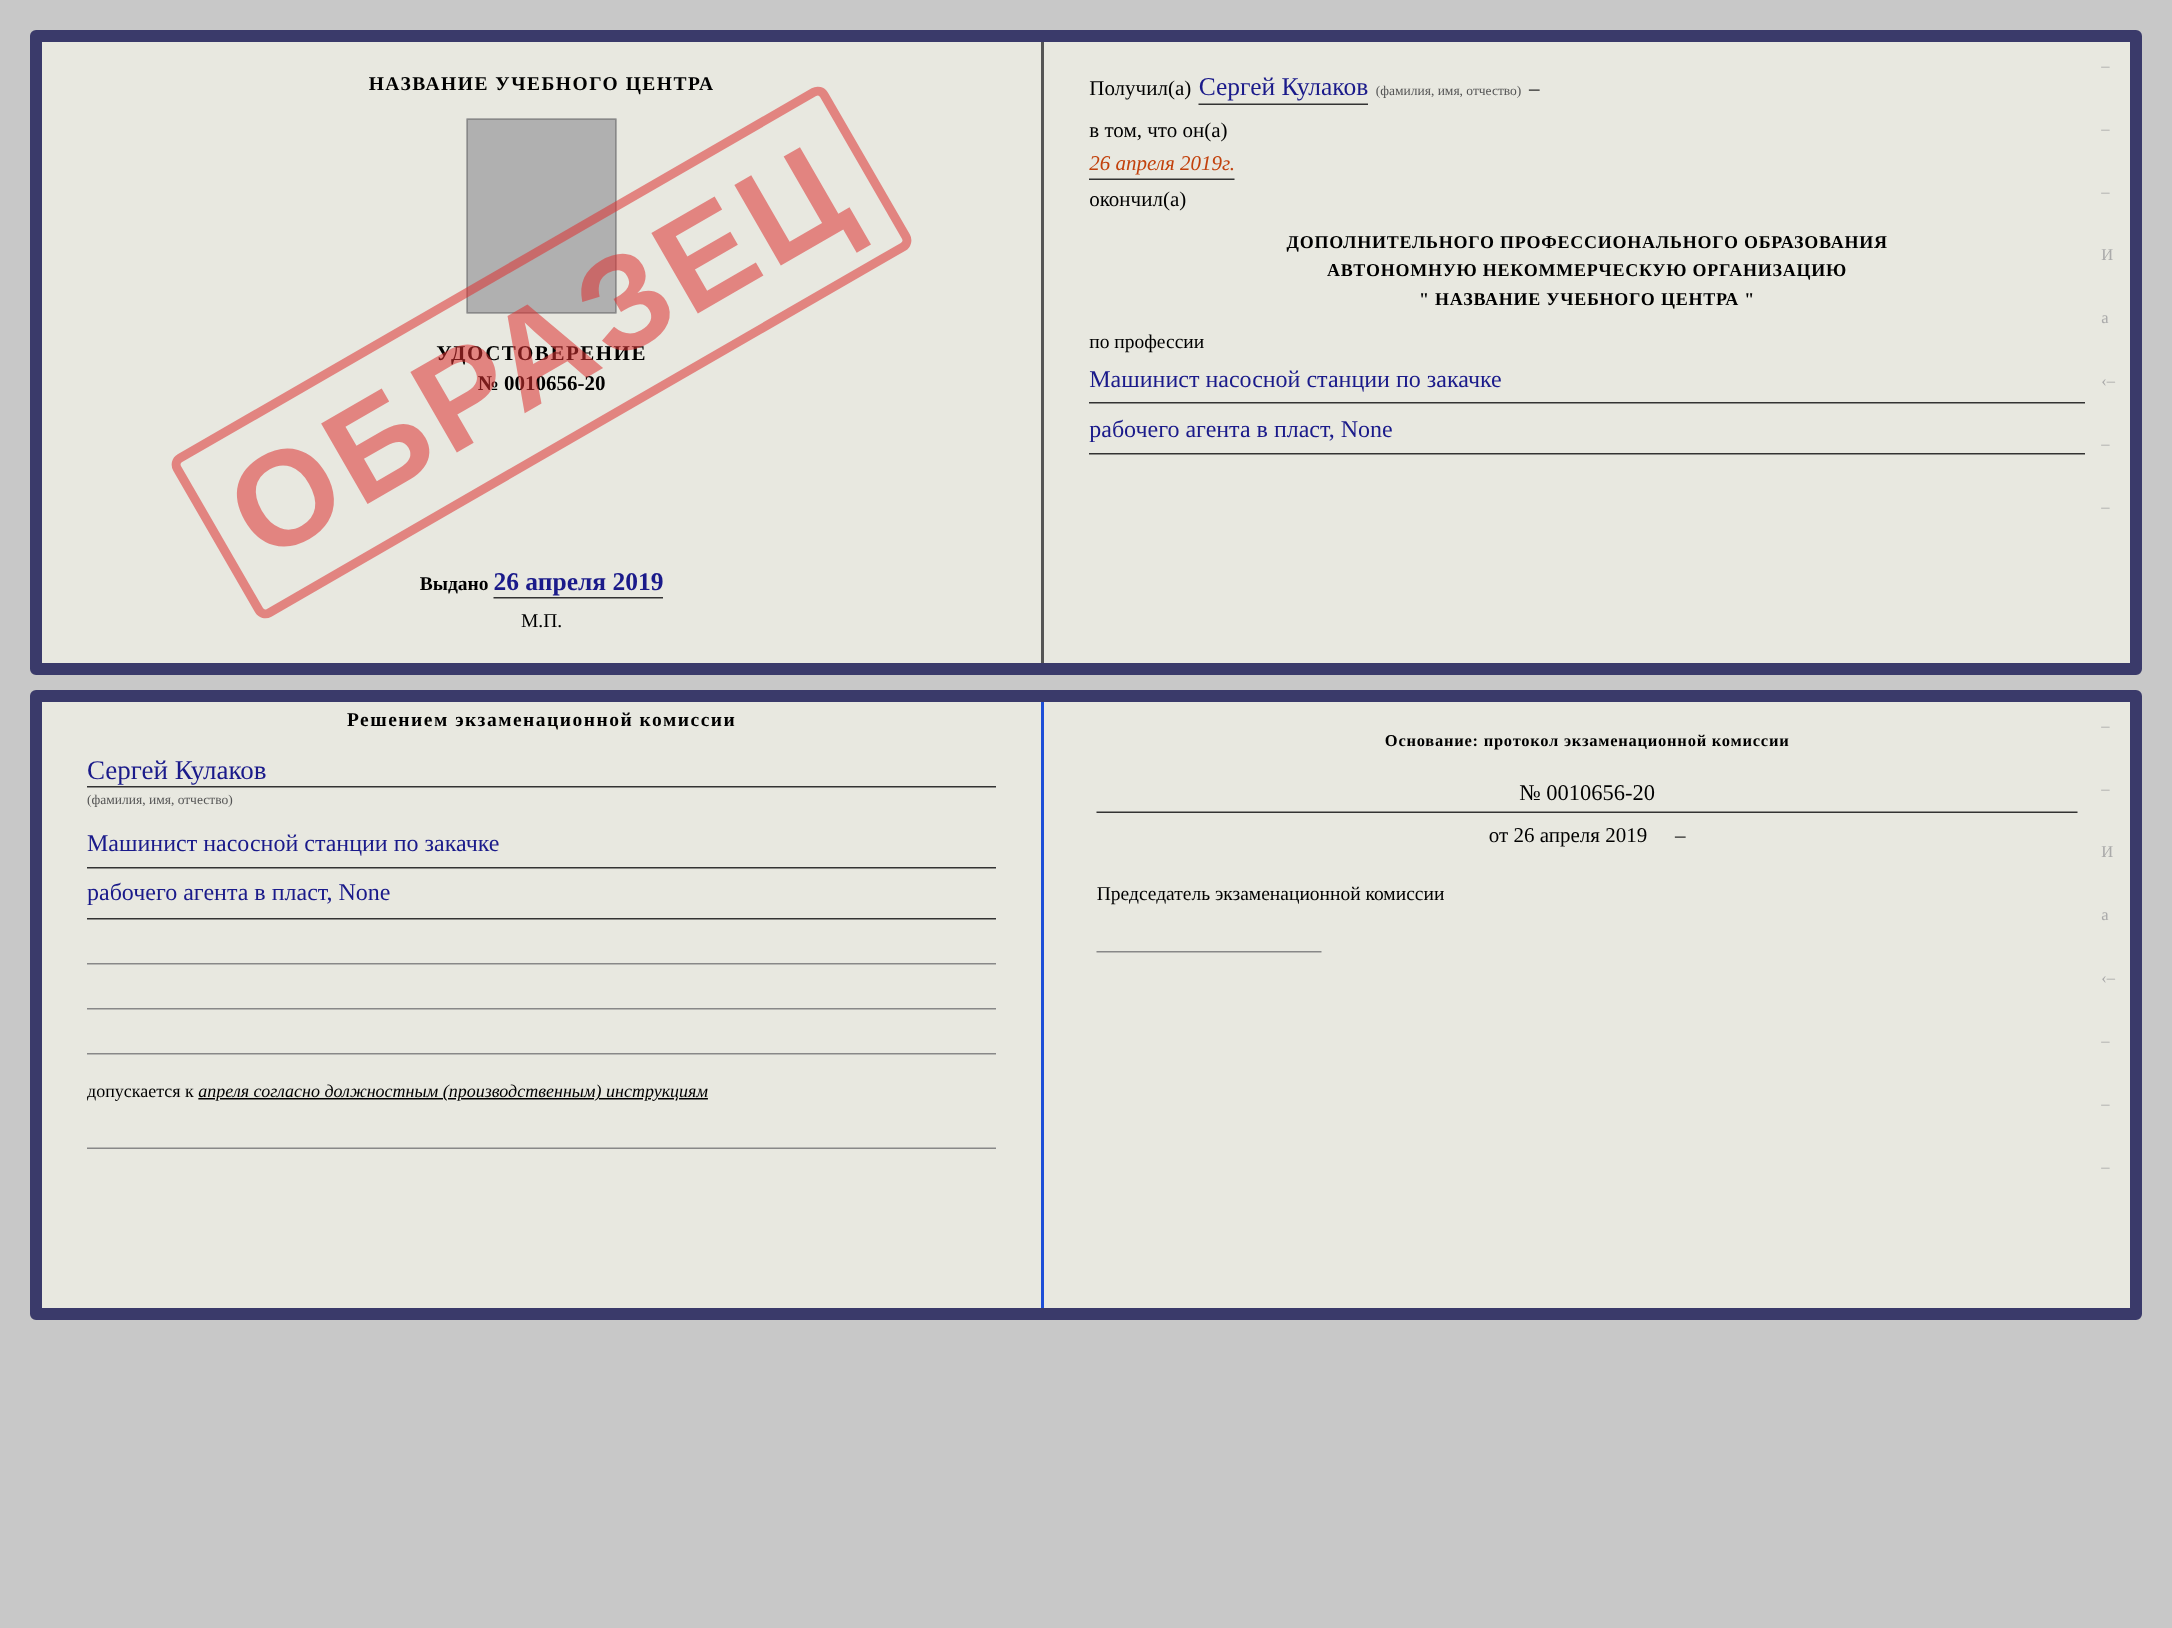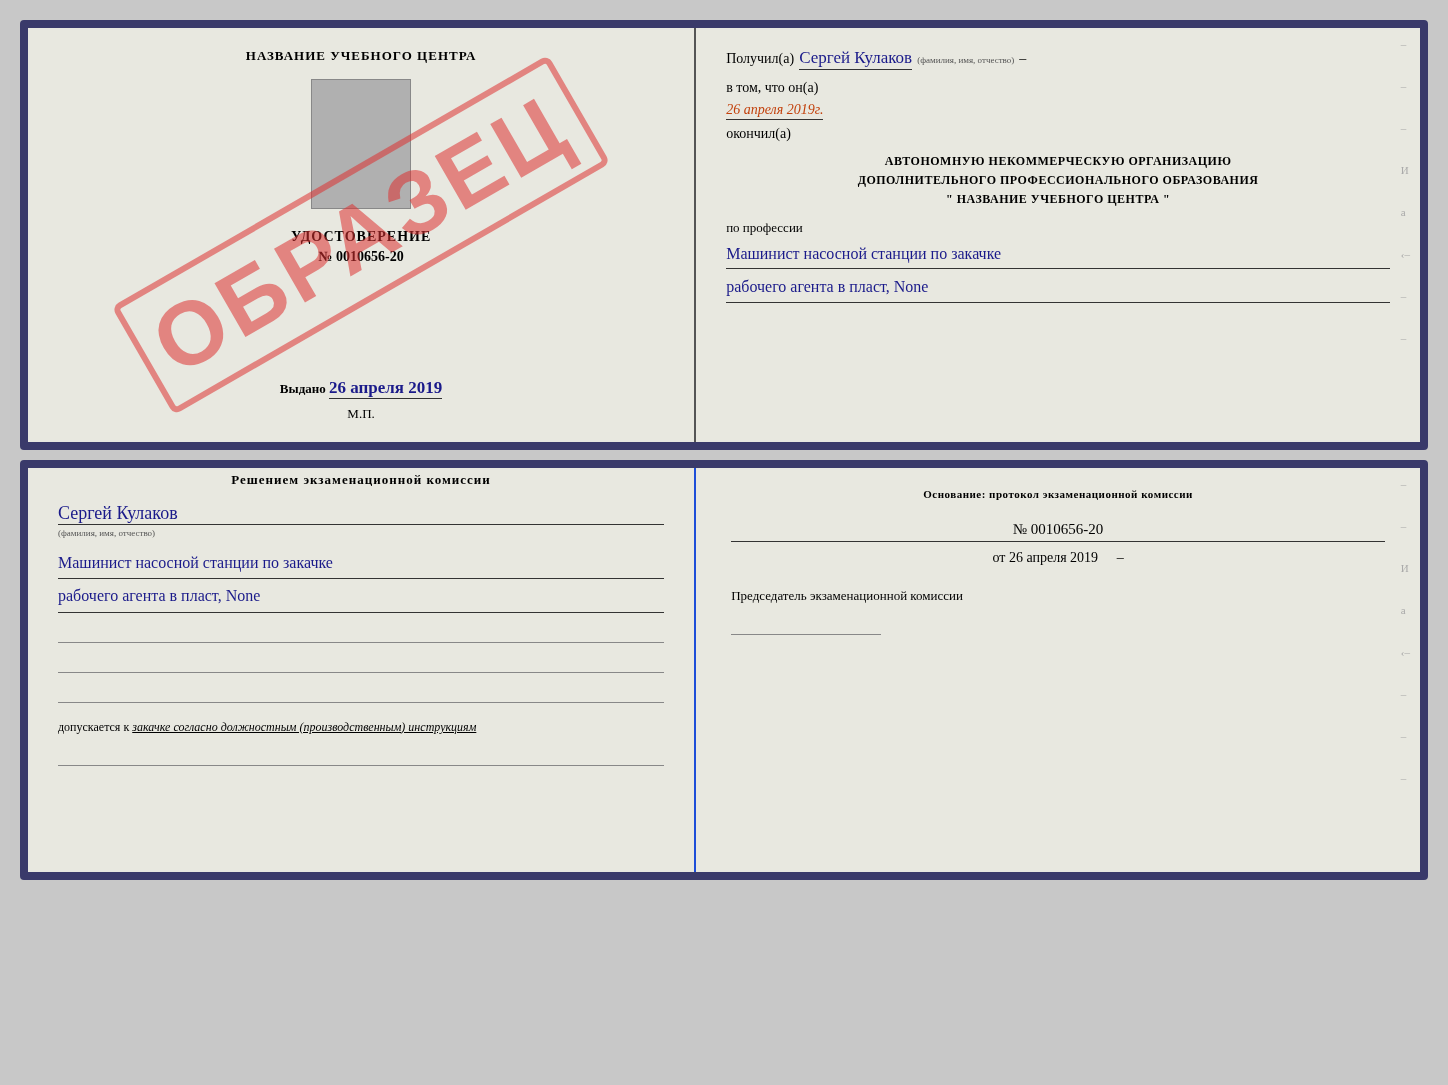--- a/index.html
+++ b/index.html
@@ -350,22 +350,22 @@
         <span>–</span>
       </div>
 
       <div class="vtom-line">
         <span>в том, что он(а)</span>
         <span class="underlined-date">26 апреля 2019г.</span>
         <span>окончил(а)</span>
       </div>
 
       <div class="org-block">
+        <div>ДОПОЛНИТЕЛЬНОГО ПРОФЕССИОНАЛЬНОГО ОБРАЗОВАНИЯ</div>
         <div>АВТОНОМНУЮ НЕКОММЕРЧЕСКУЮ ОРГАНИЗАЦИЮ</div>
-        <div>ДОПОЛНИТЕЛЬНОГО ПРОФЕССИОНАЛЬНОГО ОБРАЗОВАНИЯ</div>
         <div>" НАЗВАНИЕ УЧЕБНОГО ЦЕНТРА "</div>
       </div>
 
       <div class="po-professii">по профессии</div>
       <span class="profession-handwritten">Машинист насосной станции по закачке</span>
       <span class="profession-handwritten">рабочего агента в пласт, None</span>
     </div>
   </div>
 
 
@@ -380,21 +380,21 @@
 
       <span class="qual-handwritten">Машинист насосной станции по закачке</span>
       <span class="qual-handwritten">рабочего агента в пласт, None</span>
 
       <span class="blank-lines"></span>
       <span class="blank-lines"></span>
       <span class="blank-lines"></span>
 
       <div class="dopuskaetsya">
         <span>допускается к</span>
-        <span class="dopuskaetsya-italic">закачке согласно должностным (производственным) инструкциям</span>
+        <span class="dopuskaetsya-italic">апреля согласно должностным (производственным) инструкциям</span>
       </div>
       <span class="blank-lines"></span>
     </div>
 
     <div class="doc-bottom-right" style="position:relative;">
       <div style="position:absolute;right:10px;top:10px;display:flex;flex-direction:column;gap:30px;color:#aaa;font-size:11px;">
         <span>–</span>
           <span>–</span>
           <span>И</span>
           <span>а</span>

